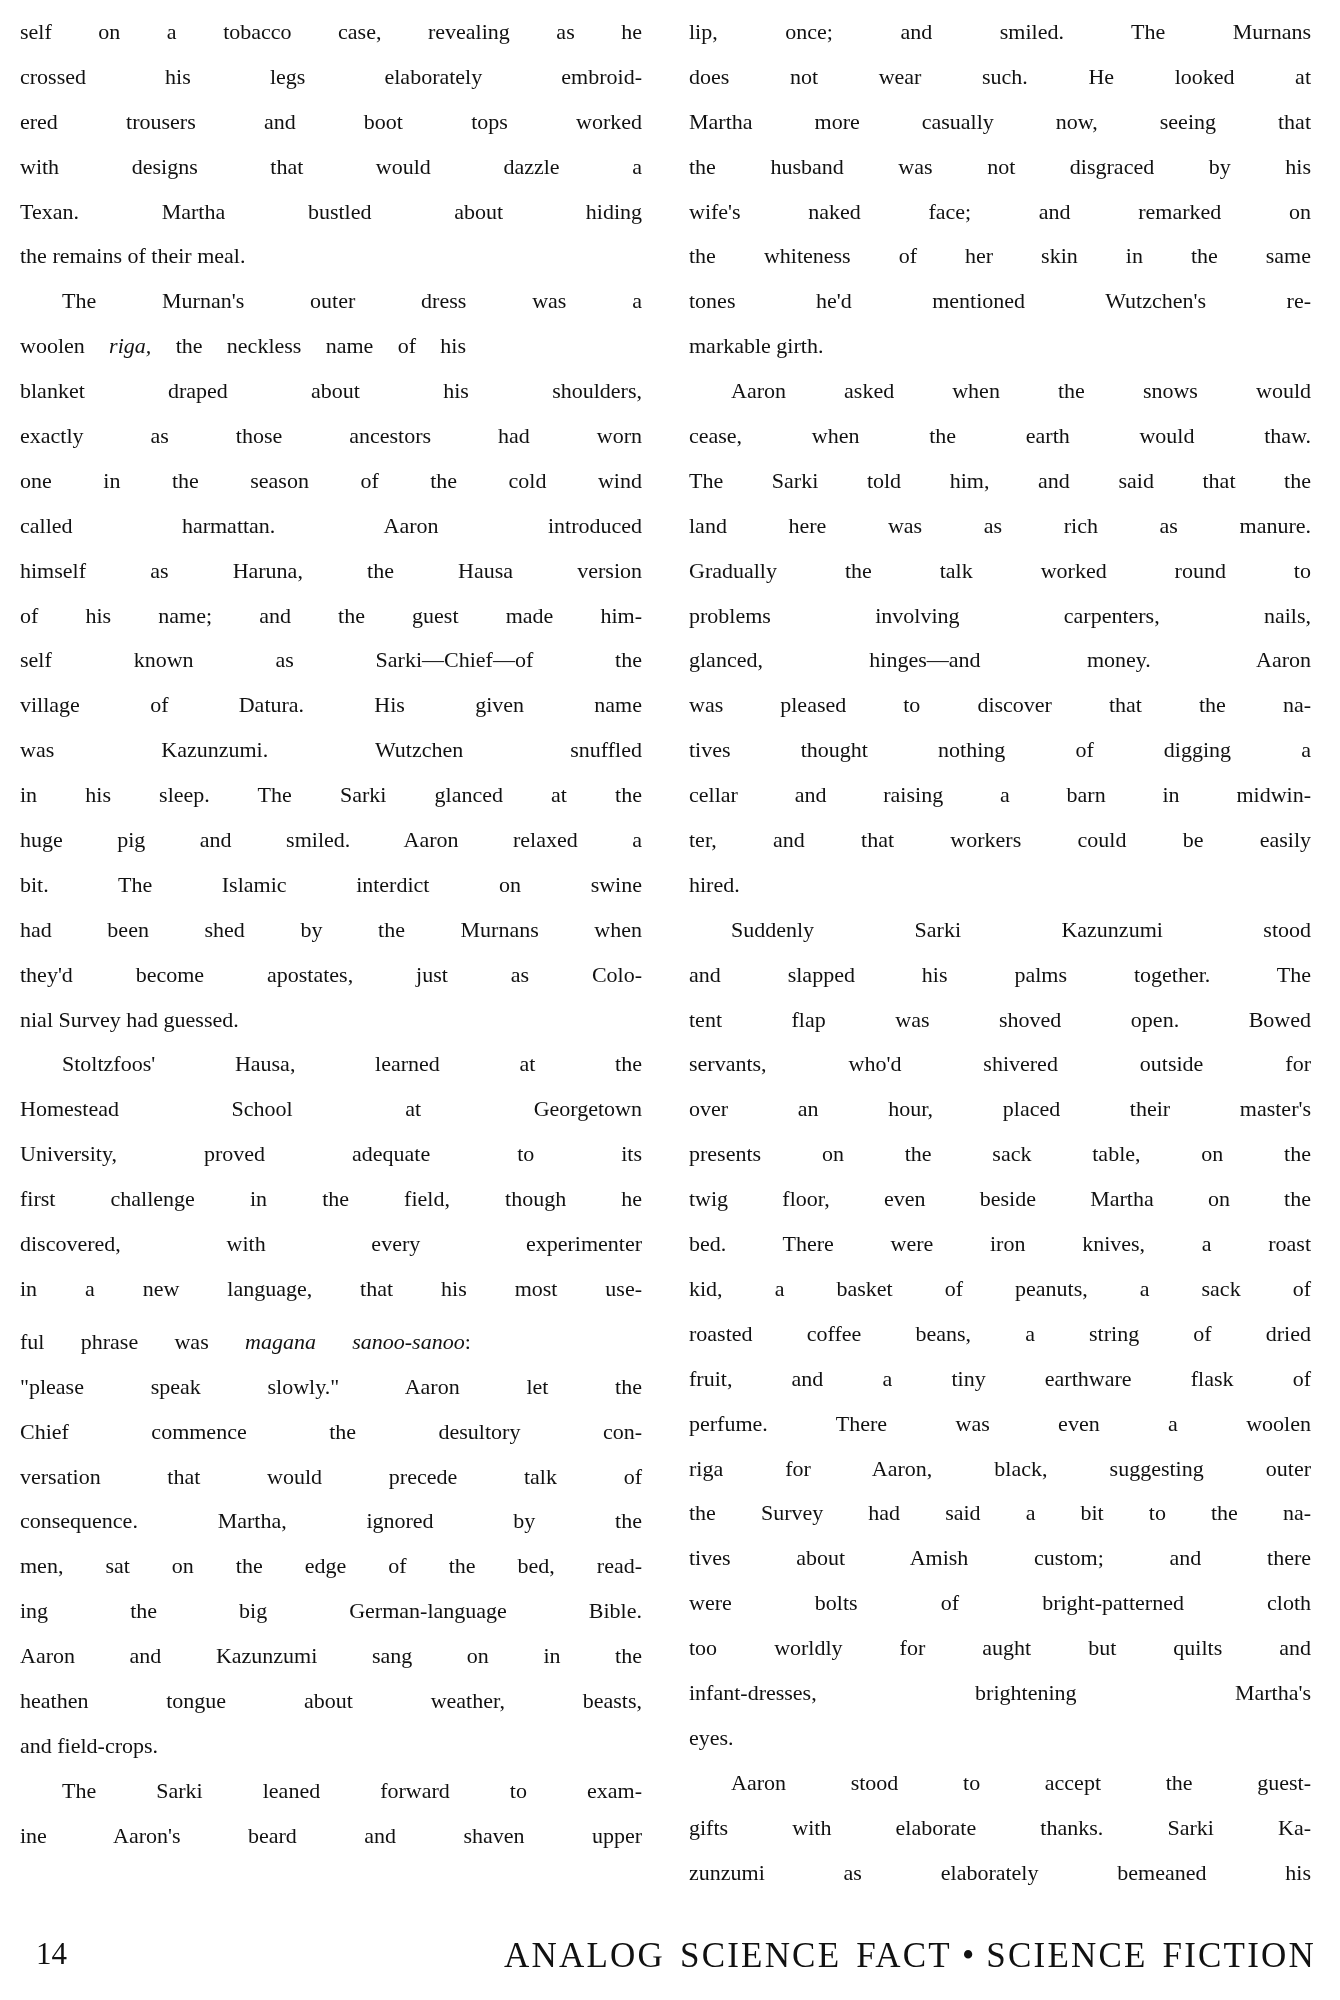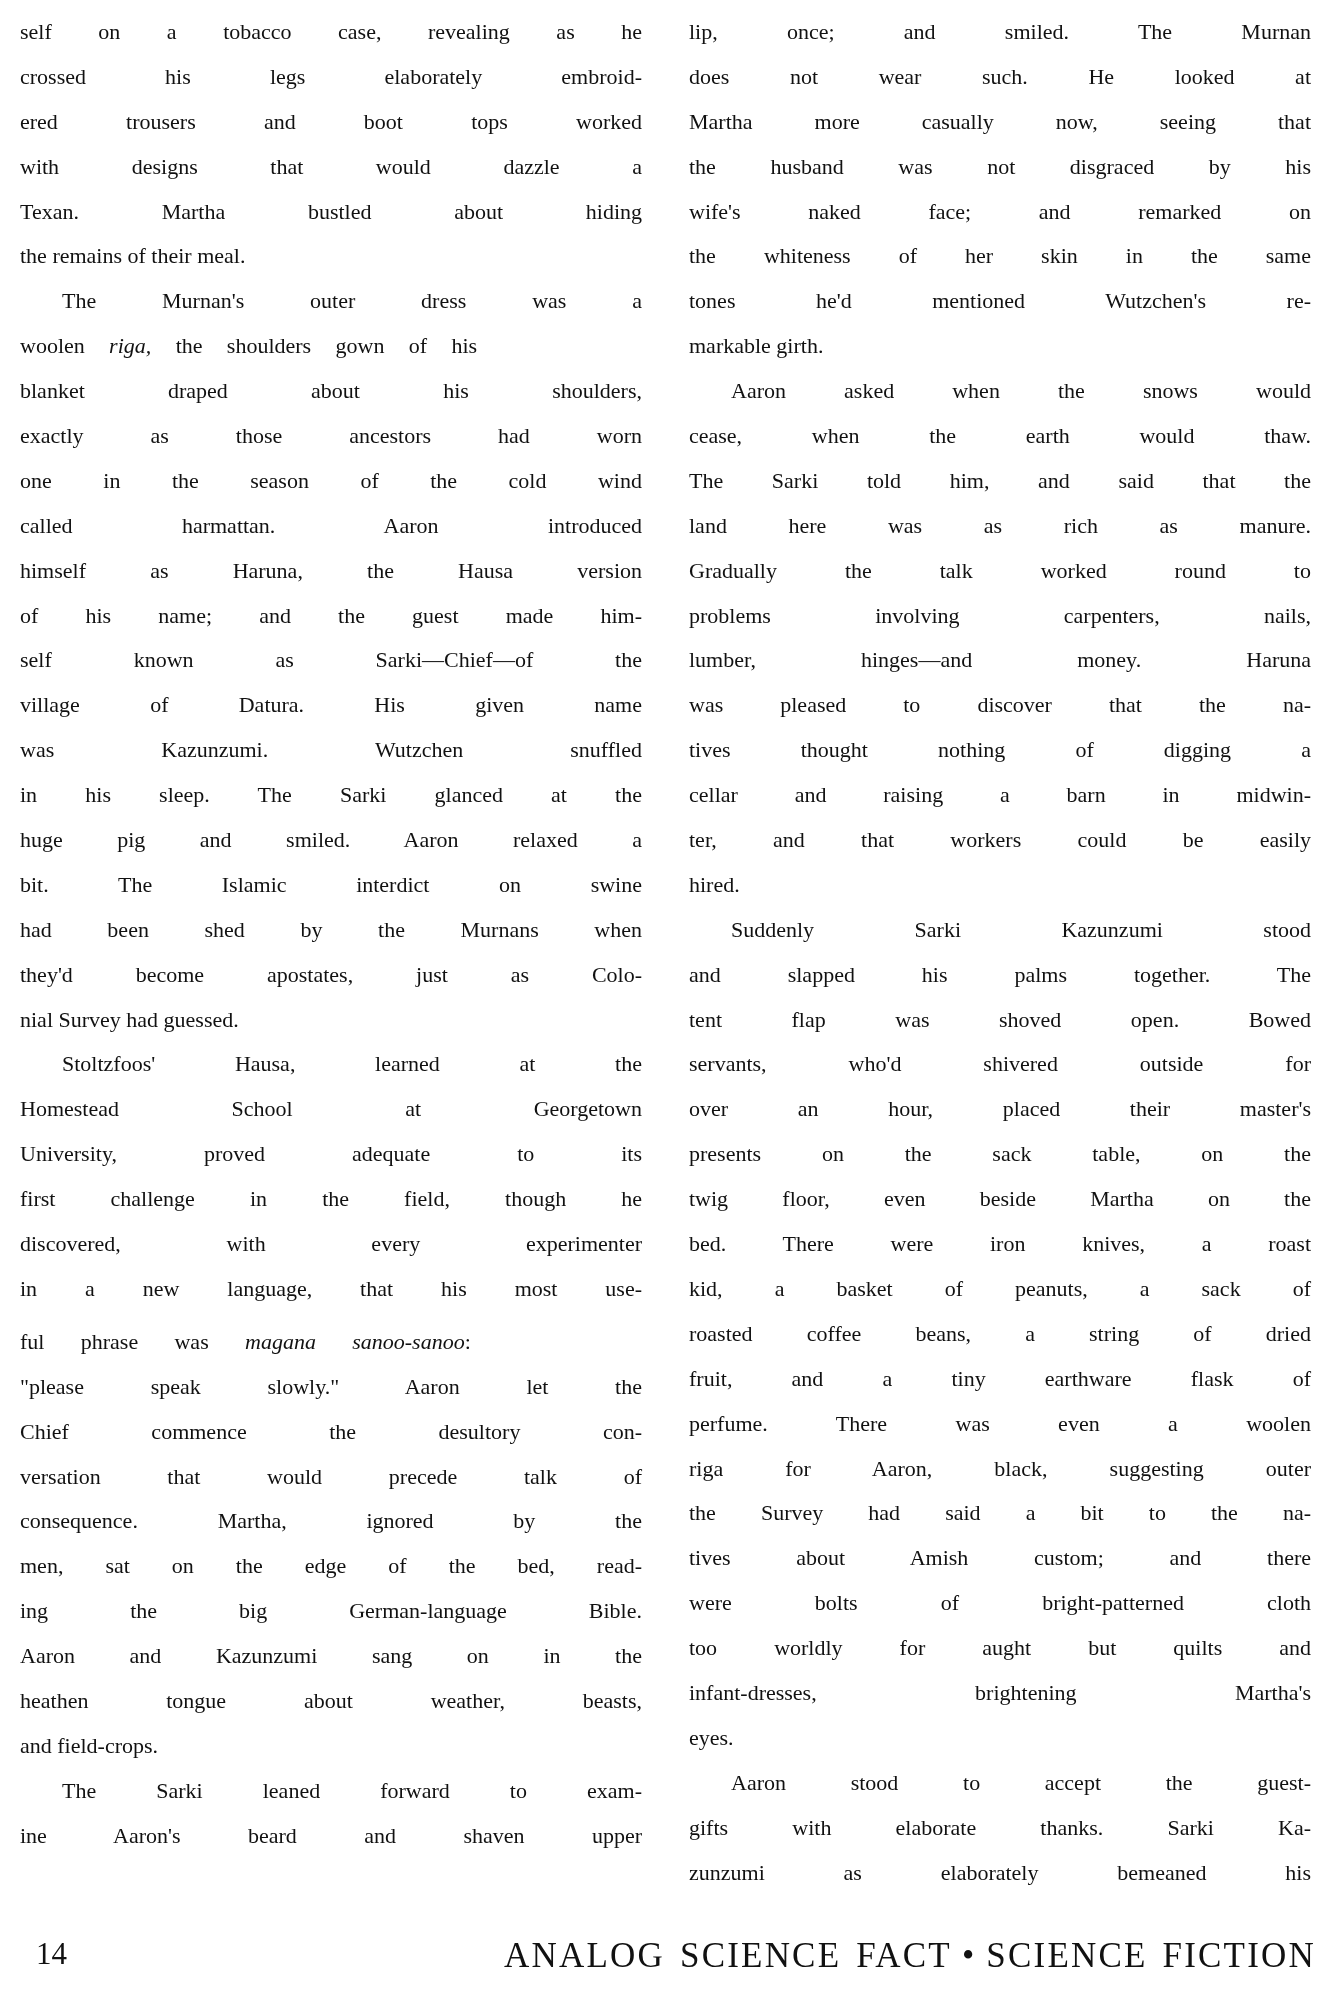--- a/index.html
+++ b/index.html
@@ -82,21 +82,21 @@
 
 <div class="page">
   <div class="column col-left">
       <div class="line">self on a tobacco case, revealing as he</div>
       <div class="line">crossed his legs elaborately embroid-</div>
       <div class="line">ered trousers and boot tops worked</div>
       <div class="line">with designs that would dazzle a</div>
       <div class="line">Texan. Martha bustled about hiding</div>
       <div class="line last">the remains of their meal.</div>
       <div class="line indent">The Murnan's outer dress was a</div>
-      <div class="line" style="text-align-last: left; text-align: left; word-spacing: 18.8385px;"><span style="white-space: pre;">woolen </span><i>riga,</i><span style="white-space: pre;"> the shoulders gown of his</span></div>
+      <div class="line" style="text-align-last: left; text-align: left; word-spacing: 18.8385px;"><span style="white-space: pre;">woolen </span><i>riga,</i><span style="white-space: pre;"> the neckless name of his</span></div>
       <div class="line">blanket draped about his shoulders,</div>
       <div class="line">exactly as those ancestors had worn</div>
       <div class="line">one in the season of the cold wind</div>
       <div class="line">called harmattan. Aaron introduced</div>
       <div class="line">himself as Haruna, the Hausa version</div>
       <div class="line">of his name; and the guest made him-</div>
       <div class="line">self known as Sarki—Chief—of the</div>
       <div class="line">village of Datura. His given name</div>
       <div class="line">was Kazunzumi. Wutzchen snuffled</div>
       <div class="line">in his sleep. The Sarki glanced at the</div>
@@ -118,35 +118,35 @@
       <div class="line">consequence. Martha, ignored by the</div>
       <div class="line">men, sat on the edge of the bed, read-</div>
       <div class="line">ing the big German-language Bible.</div>
       <div class="line">Aaron and Kazunzumi sang on in the</div>
       <div class="line">heathen tongue about weather, beasts,</div>
       <div class="line last">and field-crops.</div>
       <div class="line indent">The Sarki leaned forward to exam-</div>
       <div class="line">ine Aaron's beard and shaven upper</div>
     </div>
   <div class="column col-right">
-      <div class="line">lip, once; and smiled. The Murnan</div>
+      <div class="line">lip, once; and smiled. The Murnans</div>
       <div class="line">does not wear such. He looked at</div>
       <div class="line">Martha more casually now, seeing that</div>
       <div class="line">the husband was not disgraced by his</div>
       <div class="line">wife's naked face; and remarked on</div>
       <div class="line">the whiteness of her skin in the same</div>
       <div class="line">tones he'd mentioned Wutzchen's re-</div>
       <div class="line last">markable girth.</div>
       <div class="line indent">Aaron asked when the snows would</div>
       <div class="line">cease, when the earth would thaw.</div>
       <div class="line">The Sarki told him, and said that the</div>
       <div class="line">land here was as rich as manure.</div>
       <div class="line">Gradually the talk worked round to</div>
       <div class="line">problems involving carpenters, nails,</div>
-      <div class="line">lumber, hinges—and money. Haruna</div>
+      <div class="line">glanced, hinges—and money. Aaron</div>
       <div class="line">was pleased to discover that the na-</div>
       <div class="line">tives thought nothing of digging a</div>
       <div class="line">cellar and raising a barn in midwin-</div>
       <div class="line">ter, and that workers could be easily</div>
       <div class="line last">hired.</div>
       <div class="line indent">Suddenly Sarki Kazunzumi stood</div>
       <div class="line">and slapped his palms together. The</div>
       <div class="line">tent flap was shoved open. Bowed</div>
       <div class="line">servants, who'd shivered outside for</div>
       <div class="line">over an hour, placed their master's</div>

